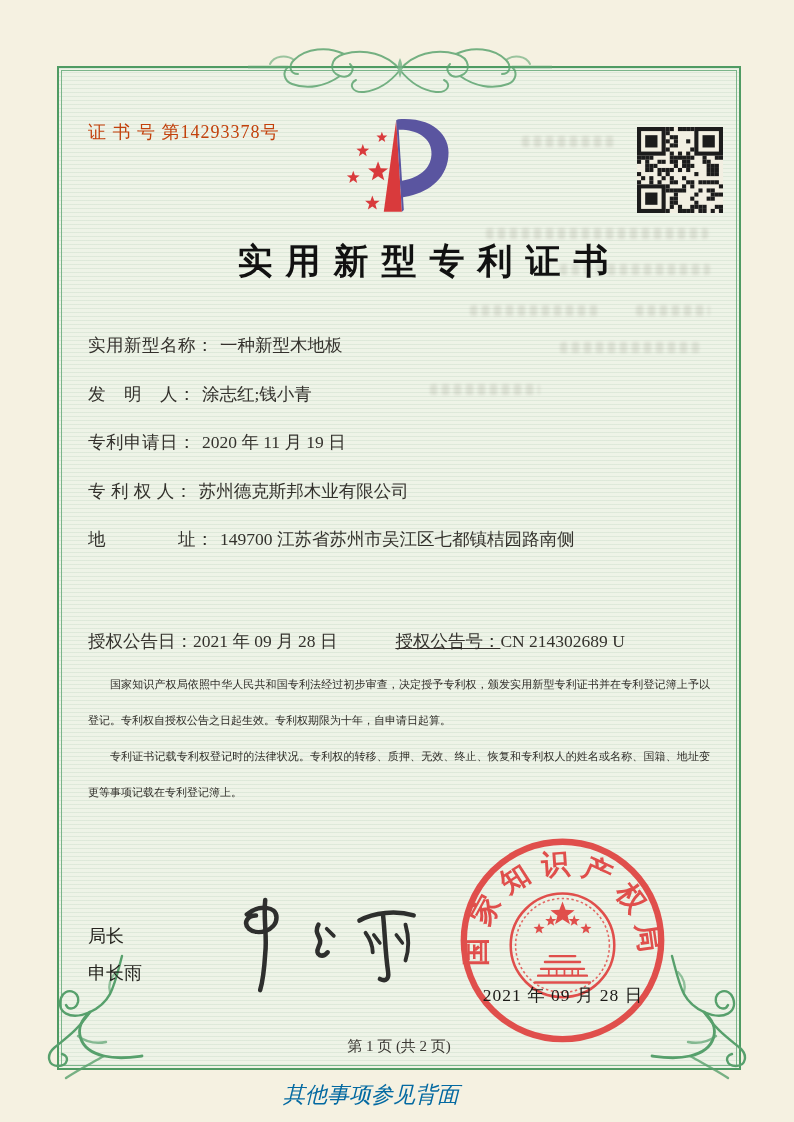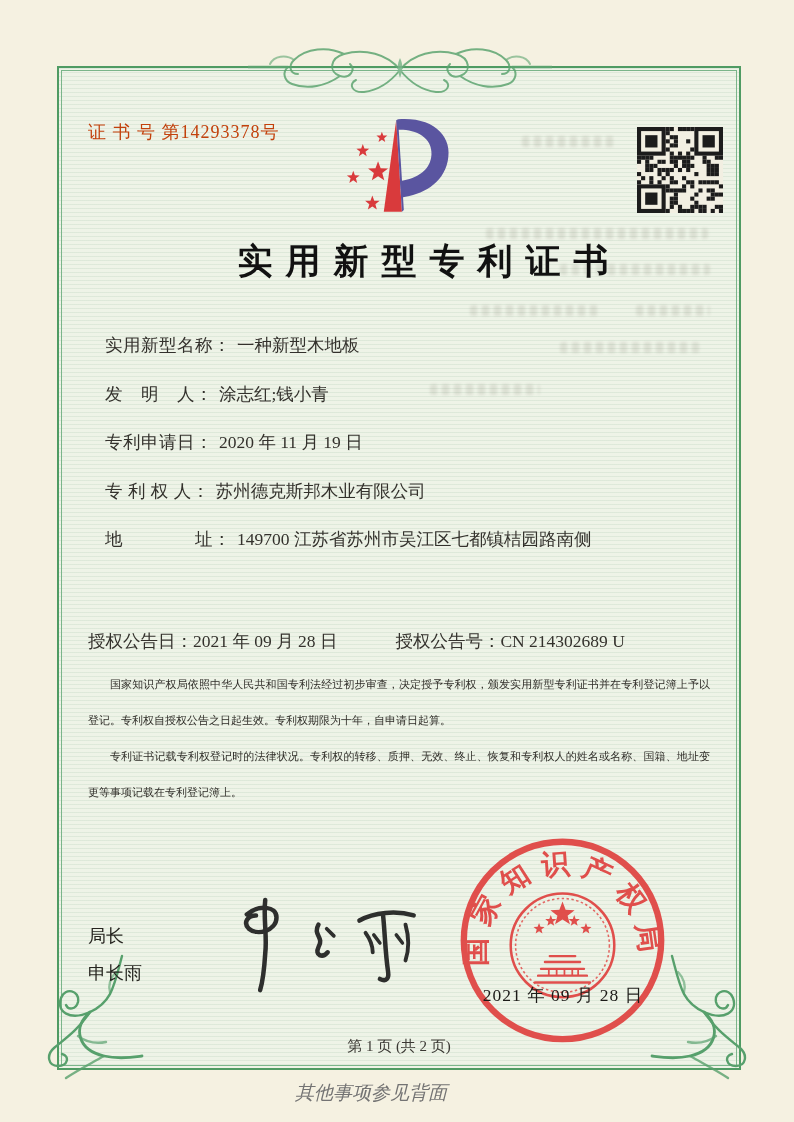--- a/index.html
+++ b/index.html
@@ -25,33 +25,33 @@
   .cert-no{left:88px;top:120px;font-size:18px;letter-spacing:1px;color:#c2410c;}
   .logo{left:338px;top:114px;width:124px;height:106px;}
   .qr{left:637px;top:127px;width:86px;height:86px;}
   .title{
     left:57px;top:238px;width:684px;text-align:center;
     font-size:35px;font-weight:bold;color:#111;
     letter-spacing:13px;text-indent:13px;margin-left:24px;
   }
   .fields{left:88px;top:332px;width:625px;font-size:17.5px;color:#33312c;}
   .field-row{height:48.6px;line-height:26px;white-space:nowrap;}
-  .field-row .lbl{letter-spacing:.5px;margin-left:17px;}
+  .field-row .lbl{letter-spacing:.5px;}
   .field-row .val{margin-left:6px;}
   .grant-row{left:88px;top:629px;width:625px;font-size:17.5px;color:#33312c;white-space:nowrap;}
-  .grant-row .second{margin-left:58px;}
+  .grant-row .second{margin-left:58px;text-decoration:underline;}
   .paras{left:88px;top:666px;width:622px;font-size:11px;line-height:36px;
     text-align:justify;color:#2f2d28;}
   .paras p{margin:0;text-indent:2em;}
   .signer{left:88px;top:918px;font-size:18px;color:#25241f;line-height:37px;}
   .signature{left:212px;top:880px;width:215px;height:120px;}
   .seal{left:455px;top:832px;width:215px;height:215px;opacity:.93;}
   .seal-date{left:448px;top:983px;width:230px;text-align:center;font-size:17.5px;color:#1c1b18;letter-spacing:1px;}
   .page-foot{left:57px;top:1037px;width:684px;text-align:center;font-size:15px;color:#3a3833;}
-  .back-note{left:0;top:1080px;width:742px;text-align:center;font-size:19px;color:#737373;font-style:italic;}
+  .back-note{left:0;top:1080px;width:742px;text-align:center;font-size:22px;color:#0369a1;font-style:italic;}
   .ornament-top{left:248px;top:40px;width:304px;height:62px;}
   .flourish{width:118px;height:132px;}
   .flourish.bl{left:26px;top:952px;}
   .flourish.br{left:650px;top:952px;transform:scaleX(-1);}
   
   .bleed{height:11px;border-radius:3px;filter:blur(1.4px);opacity:.30;
     background:repeating-linear-gradient(90deg, rgba(110,104,88,.45) 0 7px, rgba(110,104,88,0) 7px 12px);}
 </style>
 </head>
 <body>

